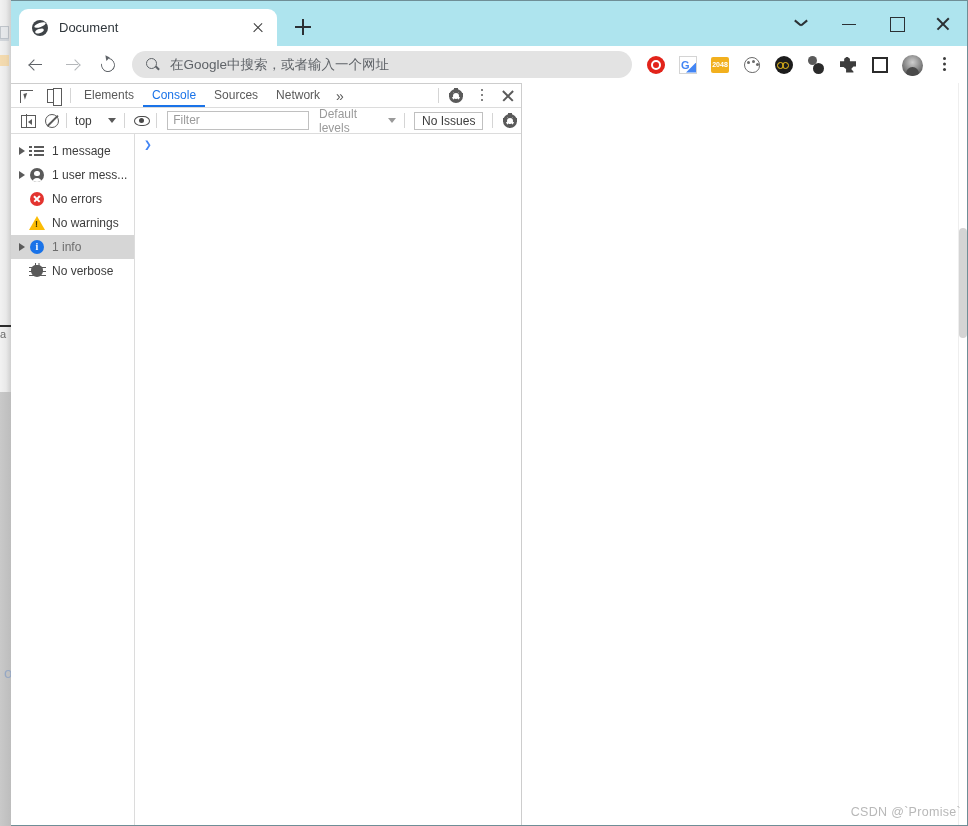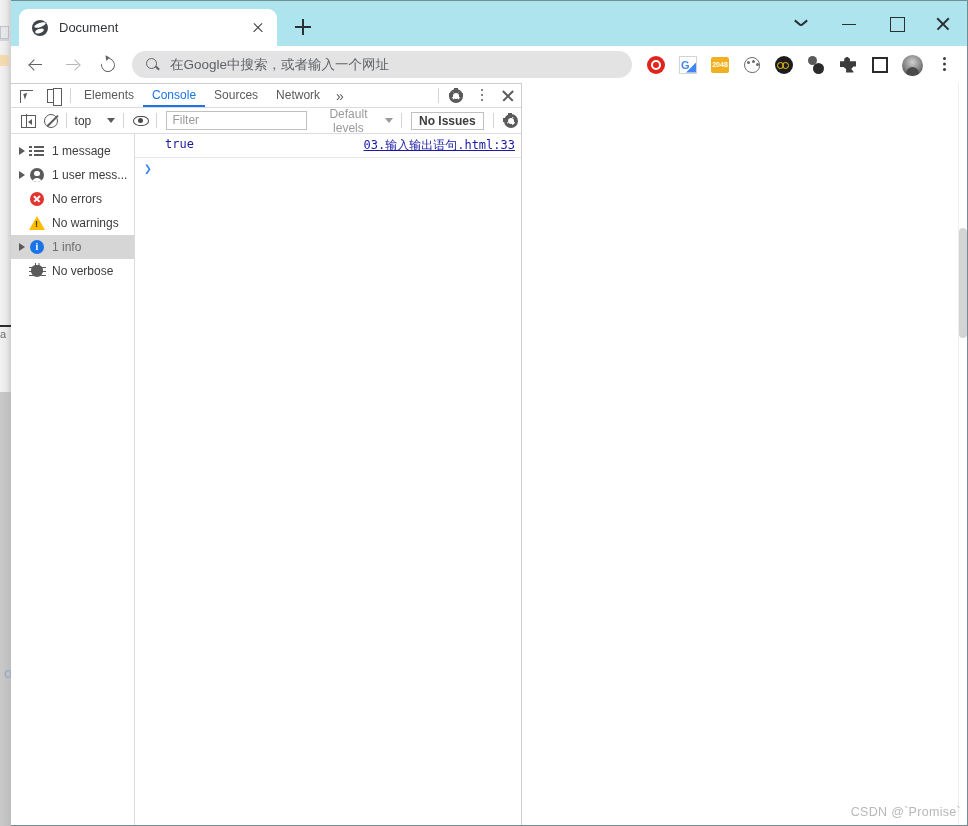--- a/index.html
+++ b/index.html
@@ -444,34 +444,32 @@
     border: 1px solid #c0c0c0;
     background: #ffffff;
     font-size: 12px; color: #9a9a9a;
     padding: 0 5px; line-height: 17px;
     margin: 0 6px;
   }
   .dt-levels {
     font-size: 12px; color: #9a9a9a;
     display: flex; align-items: center; gap: 5px;
     padding: 0 4px;
-    text-align: center;
   }
   .caret-grey {
     width: 0; height: 0;
     border-left: 4px solid transparent;
     border-right: 4px solid transparent;
     border-top: 5px solid #9a9a9a;
   }
   .dt-issues {
     font-size: 12px; color: #3c3c3c;
     border: 1px solid #c0c0c0;
     padding: 1px 7px; margin: 0 5px;
     white-space: nowrap;
-    font-weight: bold;
   }
 
   #dt-body { flex: 1 1 auto; display: flex; min-height: 0; }
 
   #dt-sidebar {
     width: 124px; flex: 0 0 124px;
     border-right: 1px solid #dcdcdc;
     background: #ffffff;
     padding-top: 5px;
   }
@@ -801,24 +799,20 @@
         <div class="side-row">
           <span class="side-tri"></span>
           <span class="side-ic">
               <span class="ic-bug"></span>
             </span>
           <span>No verbose</span>
         </div>
       </div>
 
       <div id="dt-console">
-        <div class="console-row">
-          <span class="console-val">true</span>
-          <span class="console-src">03.输入输出语句.html:33</span>
-        </div>
         <div class="console-prompt">
           <span class="prompt-caret">❯</span>
         </div>
       </div>
     </div>
   </div>
 
   <div id="viewport">
     <div id="vscroll-track">
       <div id="vscroll-thumb"></div>

